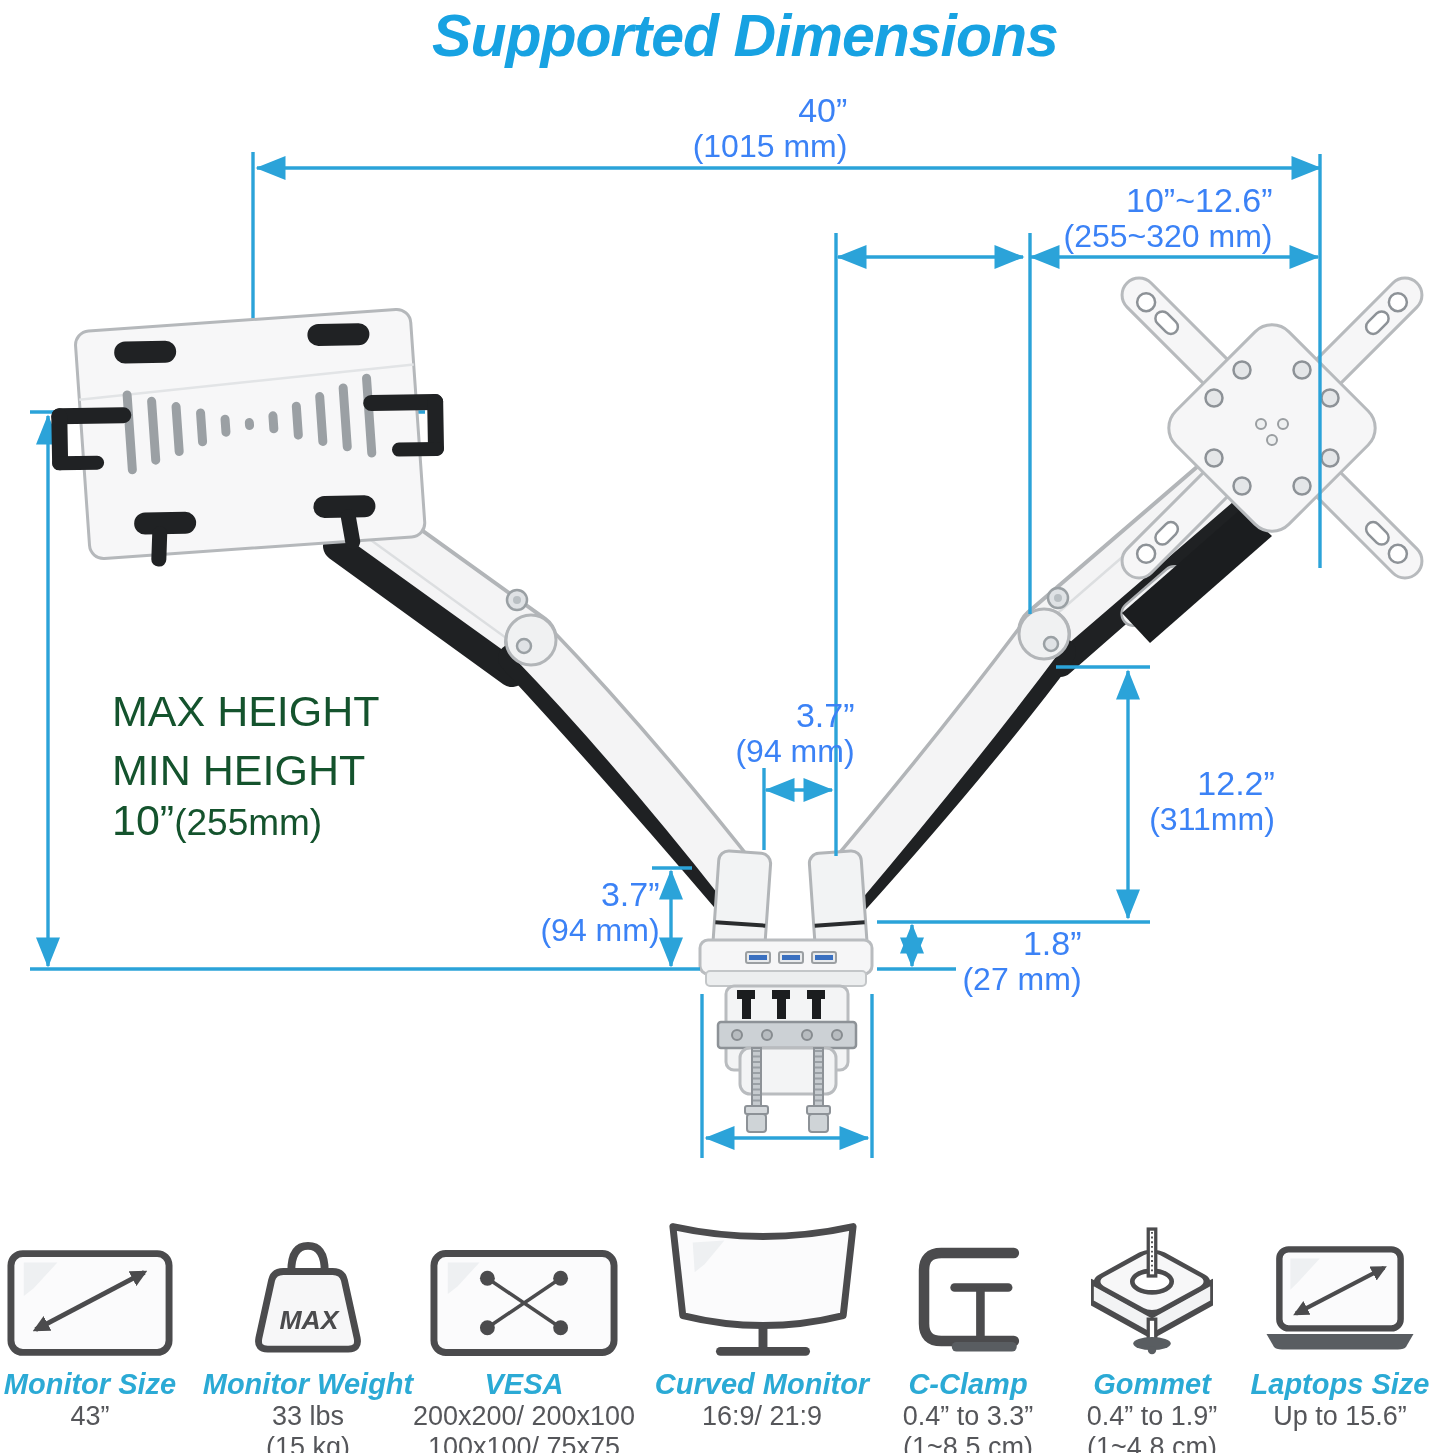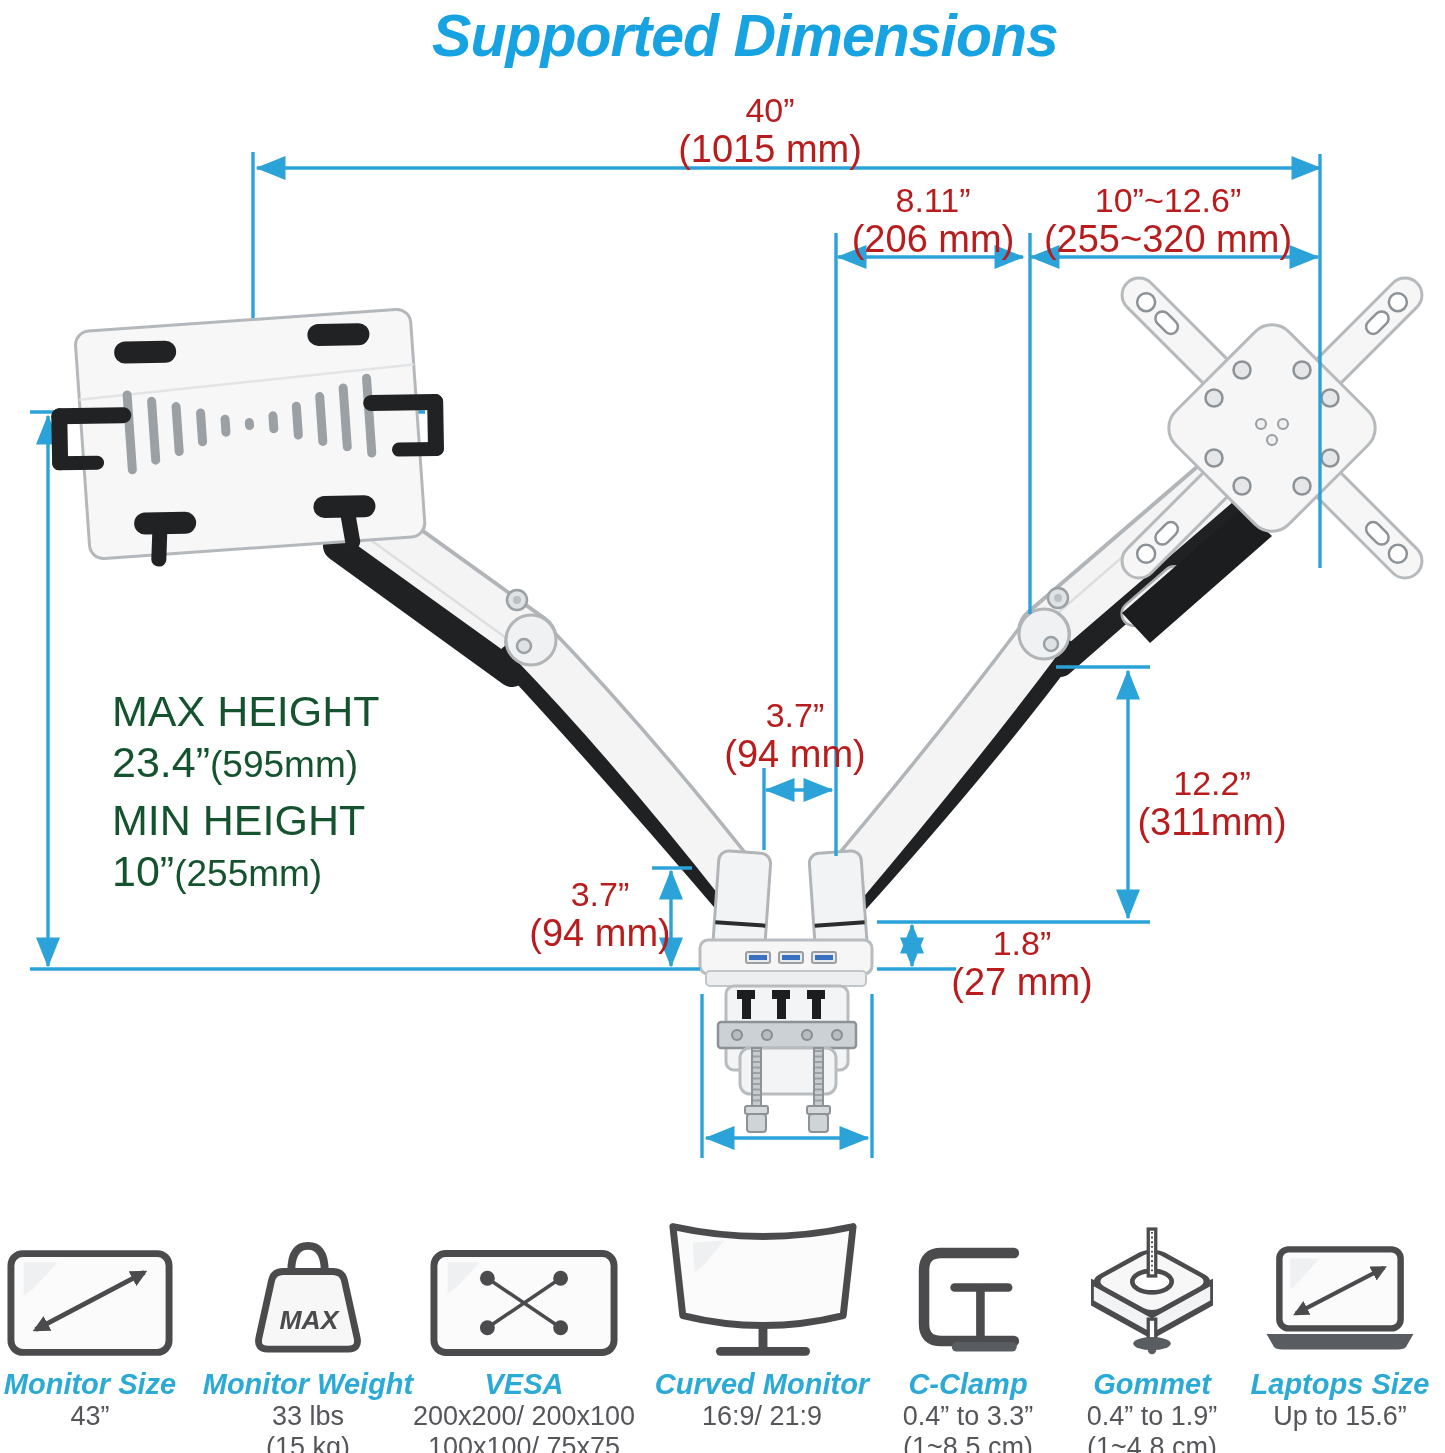--- a/index.html
+++ b/index.html
@@ -1,24 +1,24 @@
 <!DOCTYPE html>
 <html><head>
 <meta charset="utf-8">
 <style>
   html,body{margin:0;padding:0;background:#fff;}
   #stage{position:relative;width:1445px;height:1453px;background:#fff;overflow:hidden;
          font-family:"Liberation Sans", sans-serif;color:#333335;}
   .title{position:absolute;top:2px;left:745px;transform:translateX(-50%);
          font-size:59px;font-weight:700;font-style:italic;letter-spacing:-1px;
          color:#17A2E2;white-space:nowrap;}
-  .dim{position:absolute;transform:translateX(-50%);text-align:center;line-height:1.1;
-       color:#b91c1c;white-space:nowrap;}
+  .dim{position:absolute;transform:translateX(-50%);text-align:right;line-height:1.1;
+       color:#3b82f6;white-space:nowrap;}
   .dim .v{font-size:34px;}
-  .dim .m{font-size:38px;}
+  .dim .m{font-size:32px;}
   .heights{position:absolute;left:112px;top:686px;line-height:1.18;color:#14532d;
            font-size:43px;white-space:nowrap;}
   .h-mm{font-size:37px;}
   .h-gap{margin-top:8px;}
   .art{position:absolute;left:0;top:0;}
   .feat{position:absolute;top:1236px;width:230px;transform:translateX(-50%);
         text-align:center;}
   .feat .icon-box{height:122px;display:flex;align-items:flex-end;justify-content:center;}
   .feat .flabel{margin-top:10px;font-size:29px;font-weight:700;font-style:italic;
                 color:#2BAAD5;white-space:nowrap;}
@@ -250,31 +250,26 @@
       <line x1="702" y1="994" x2="702" y2="1158"></line>
       <line x1="872" y1="994" x2="872" y2="1158"></line>
       <line x1="706" y1="1138" x2="868" y2="1138" marker-start="url(#ca)" marker-end="url(#ca)"></line>
     </g>
   </svg>
 
   <div class="dim" style="left:770px;top:92px">
     <div class="v">40”</div>
     <div class="m">(1015 mm)</div>
   </div>
-  <div class="dim" style="left:933px;top:182px">
-    <div class="v">8.11”</div>
-    <div class="m">(206 mm)</div>
-  </div>
   <div class="dim" style="left:1168px;top:182px">
     <div class="v">10”~12.6”</div>
     <div class="m">(255~320 mm)</div>
   </div>
   <div class="heights">
     <div>MAX HEIGHT</div>
-    <div><span>23.4”</span><span class="h-mm">(595mm)</span></div>
     <div class="h-gap">MIN HEIGHT</div>
     <div><span>10”</span><span class="h-mm">(255mm)</span></div>
   </div>
   <div class="dim" style="left:795px;top:697px">
     <div class="v">3.7”</div>
     <div class="m">(94 mm)</div>
   </div>
   <div class="dim" style="left:1212px;top:765px">
     <div class="v">12.2”</div>
     <div class="m">(311mm)</div>

